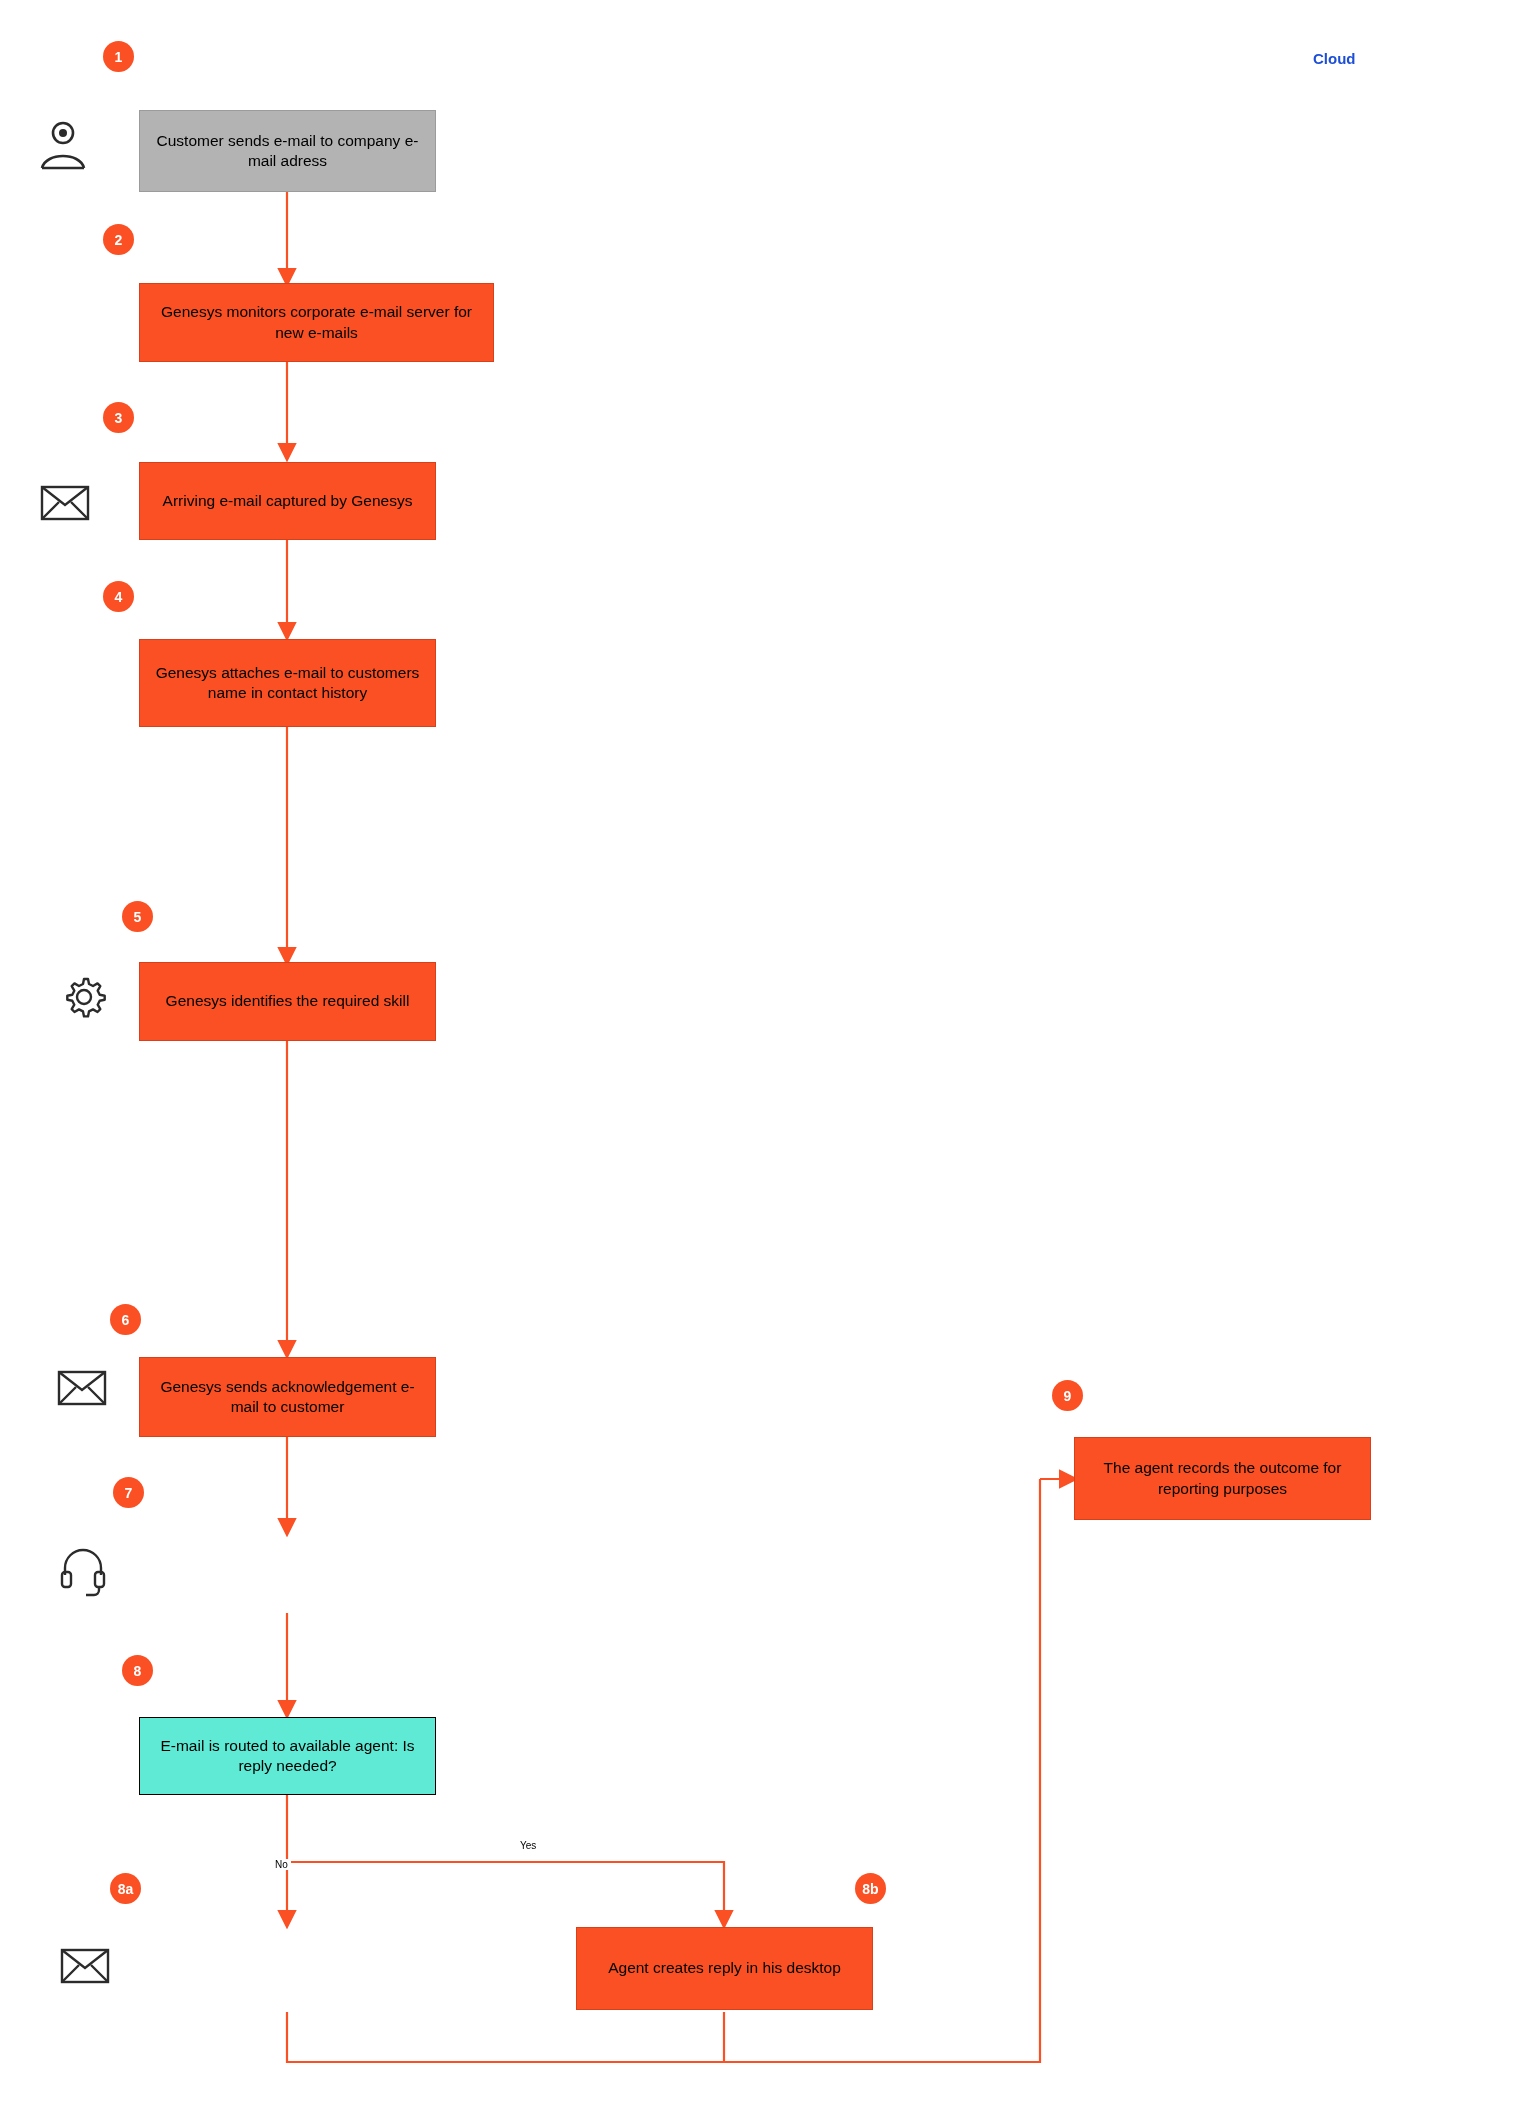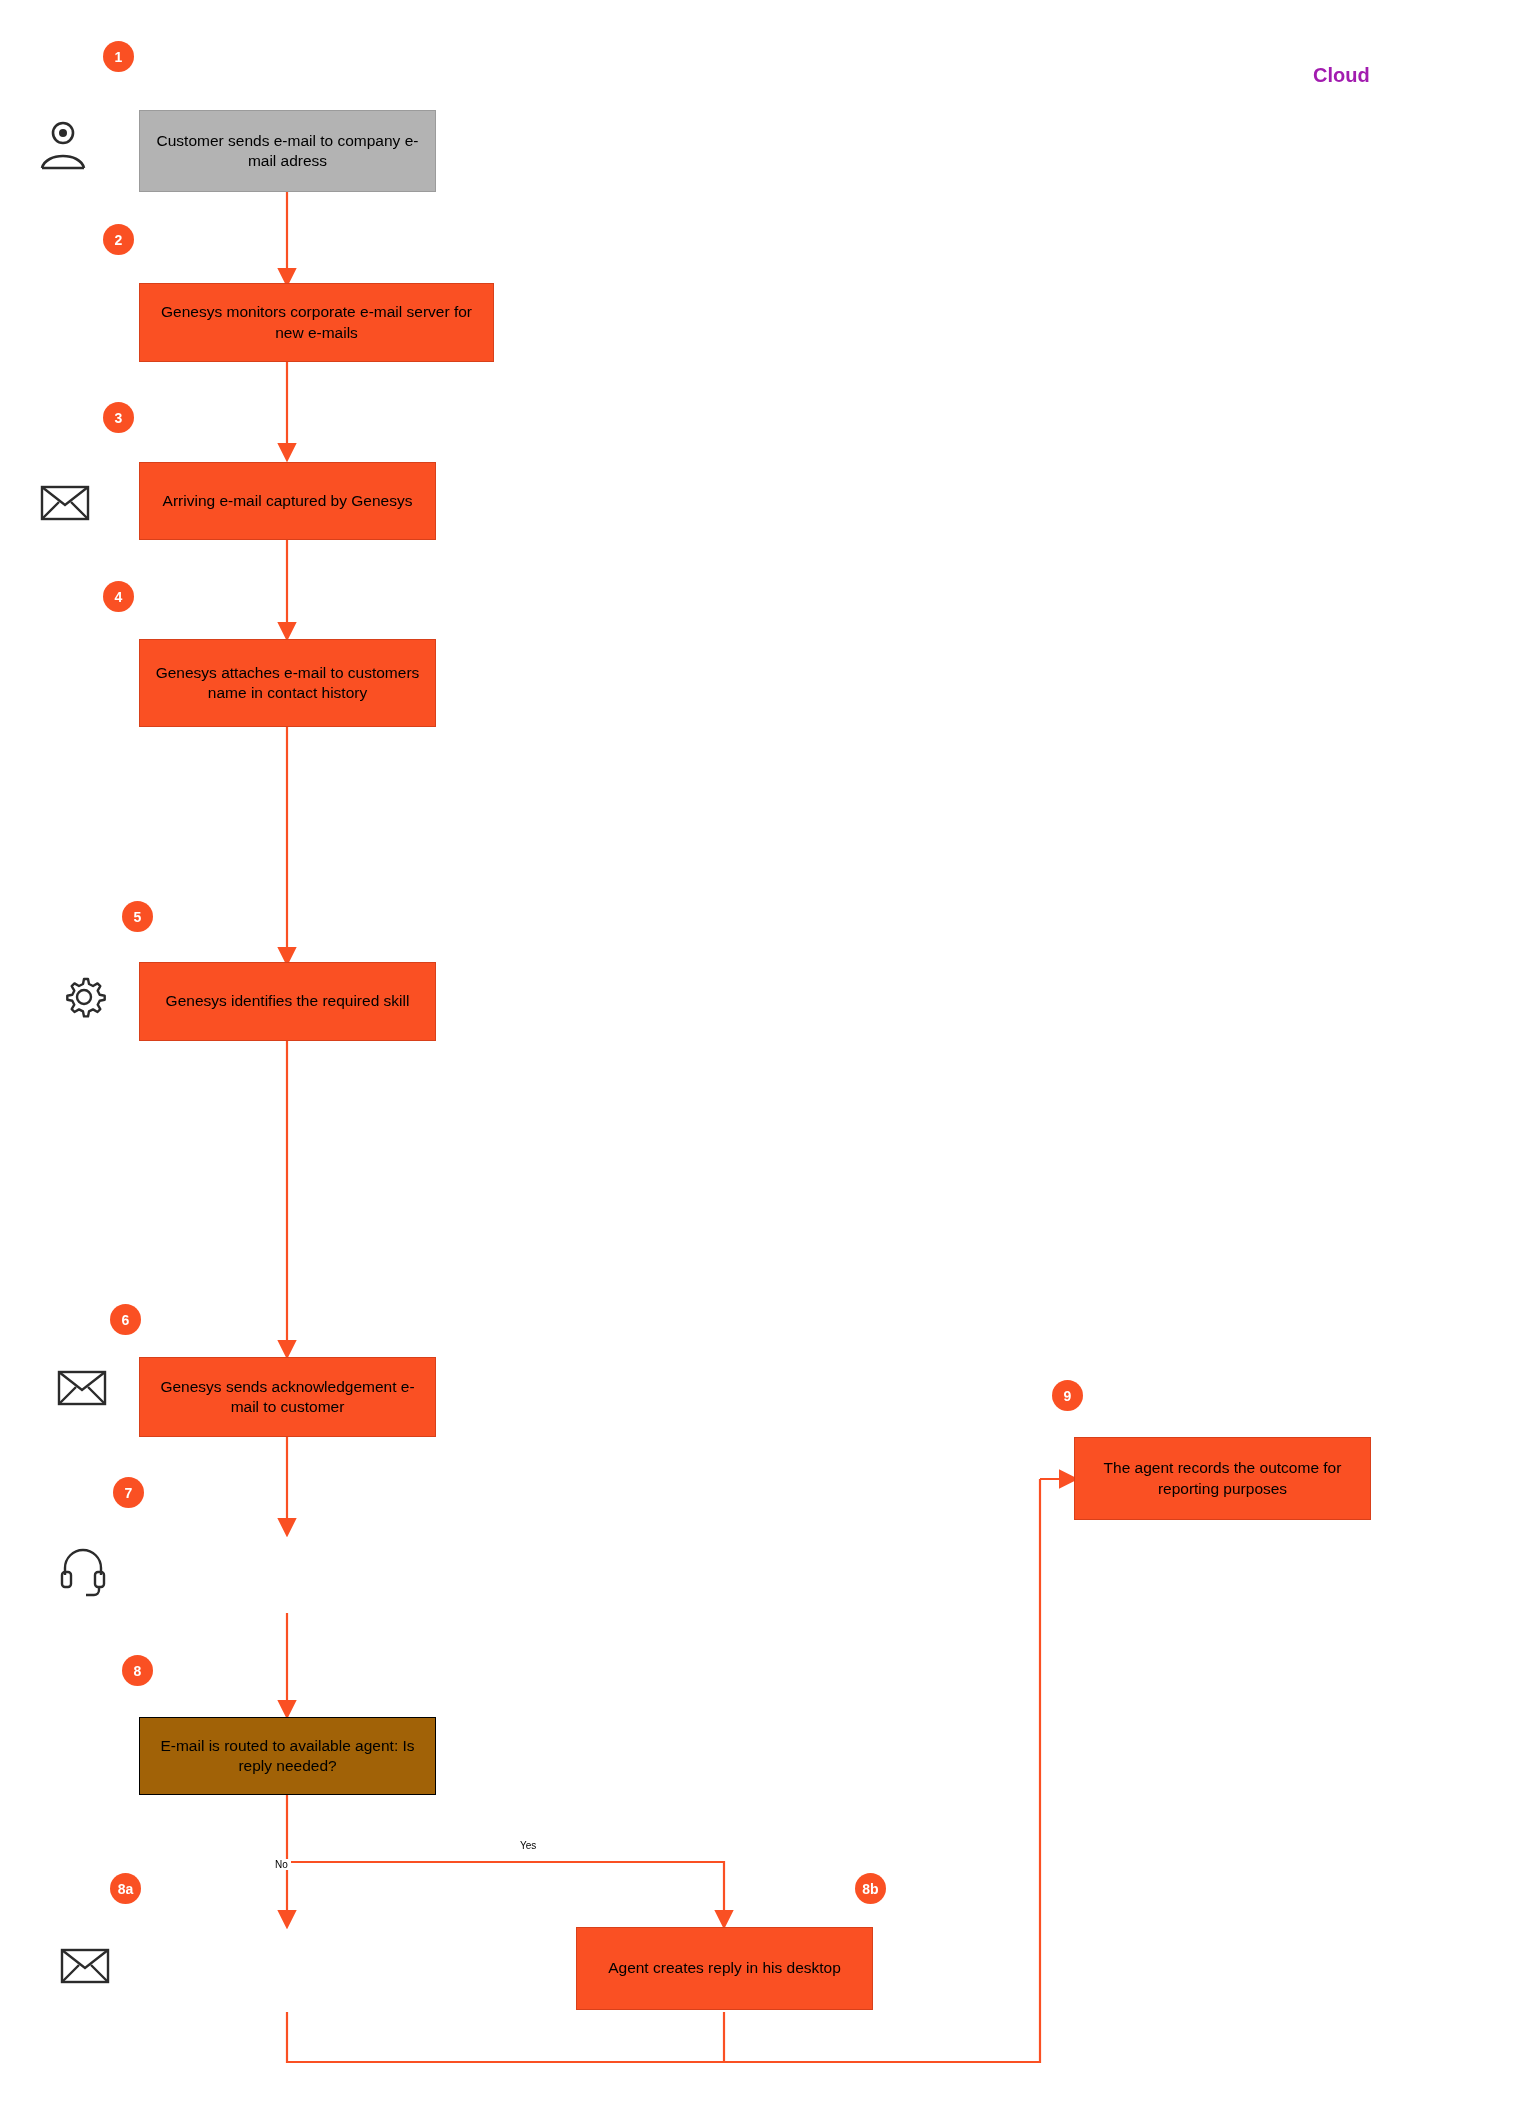--- a/index.html
+++ b/index.html
@@ -39,43 +39,42 @@
   }
   .node-orange {
     background: #fa5023;
     border: 1px solid #d8401a;
   }
   .node-gray {
     background: #b3b3b3;
     border: 1px solid #9b9b9b;
   }
   .node-white {
-    background: #a16207;
+    background: #5eead4;
     border: 1px solid #000000;
   }
   .badge {
     position: absolute;
     width: 31px;
     height: 31px;
     border-radius: 50%;
     background: #fa5023;
     color: #ffffff;
     font-size: 14px;
     font-weight: bold;
     display: flex;
     align-items: center;
     justify-content: center;
     box-sizing: border-box;
   }
   .cloud-label {
     position: absolute;
-    font-size: 20px;
+    font-size: 15px;
     font-weight: bold;
-    color: #a21caf;
-    margin-top: 14px;
+    color: #1d4ed8;
   }
   .edge-label {
     position: absolute;
     font-size: 10px;
     color: #000000;
     background: #ffffff;
     padding: 0 3px;
   }
   .icon {
     position: absolute;

